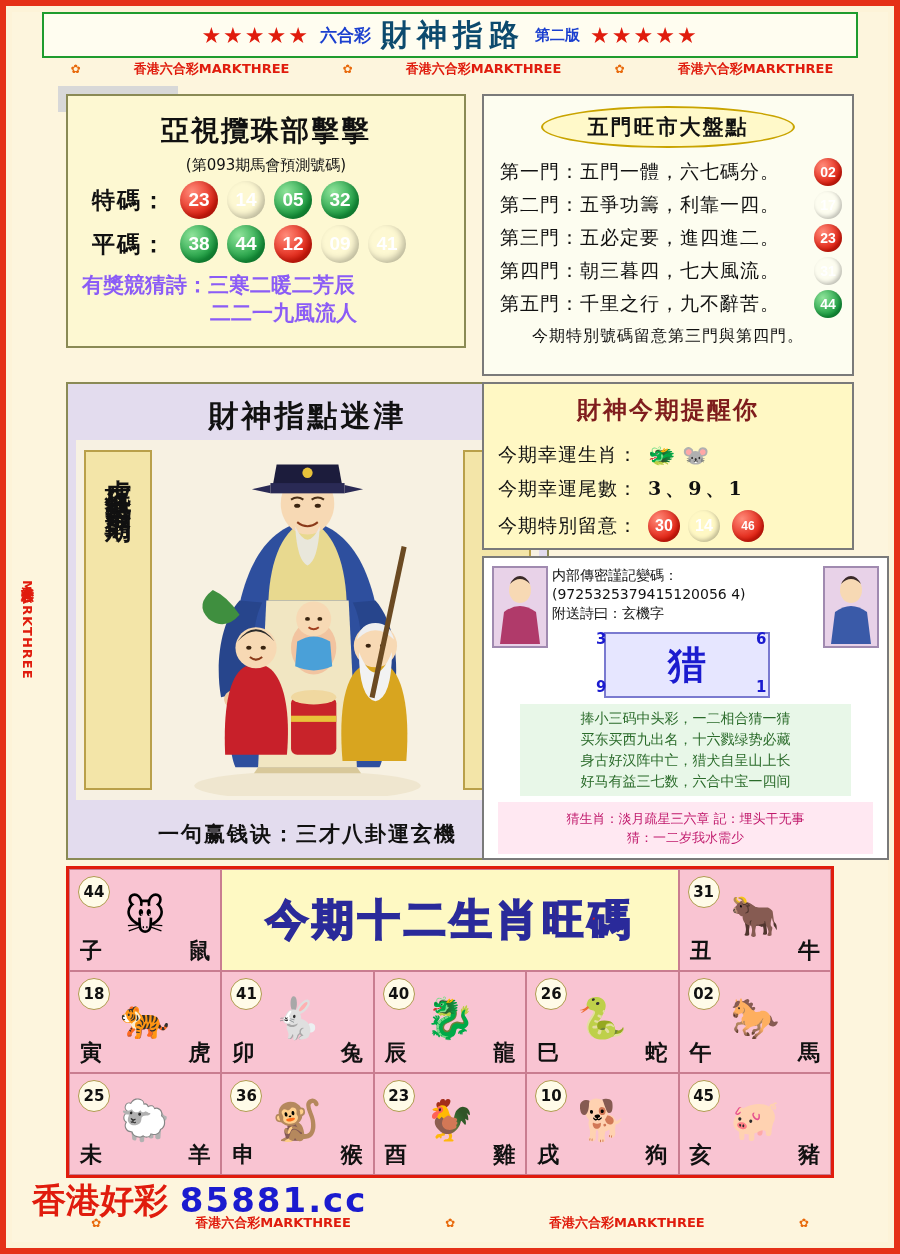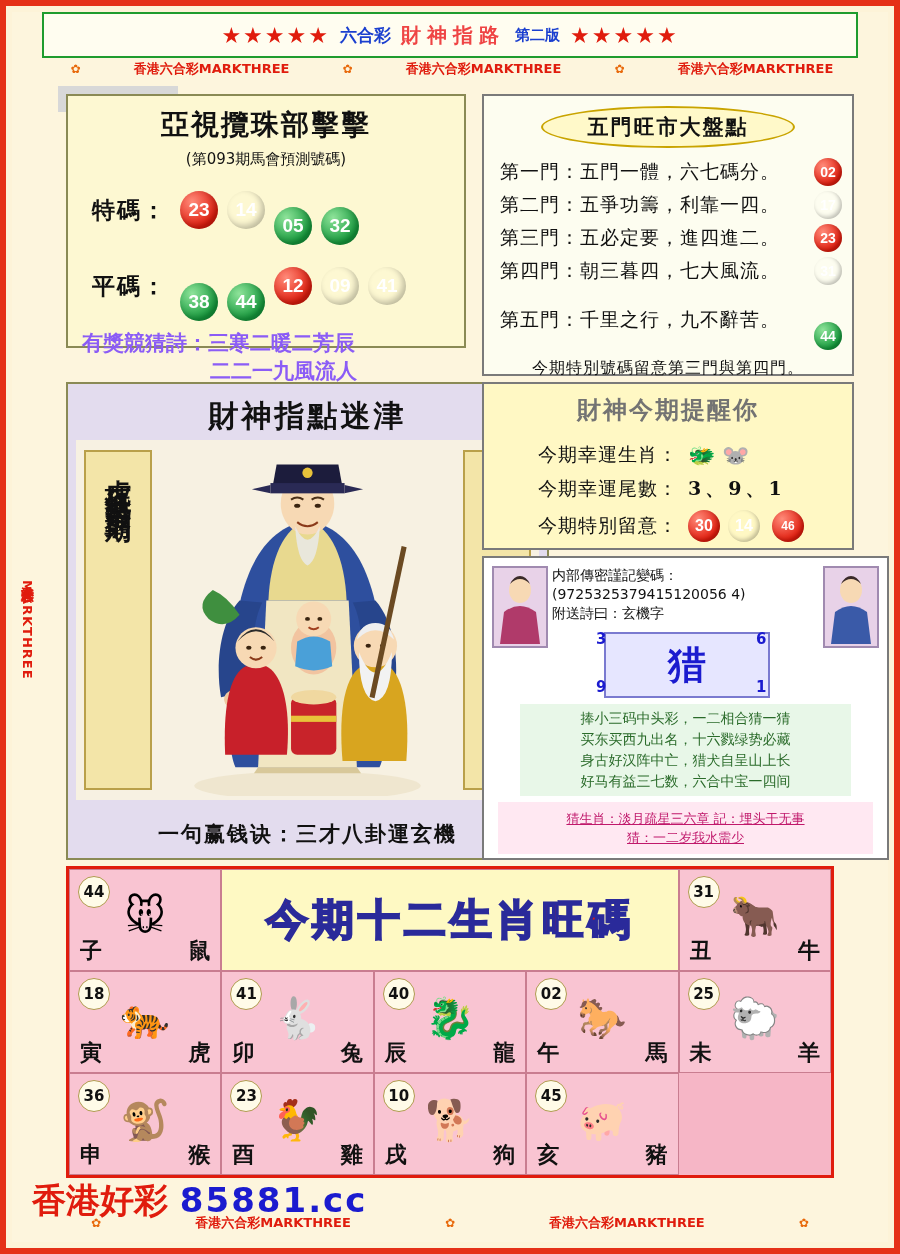--- a/index.html
+++ b/index.html
@@ -42,21 +42,21 @@
     position:absolute;left:30px;right:30px;top:0;height:46px;
     border:2px solid #1f9c2e;
     background:#fffdf0;
     box-sizing:border-box;
     display:flex;align-items:center;justify-content:center;
     gap:10px;
   }
   .stars{color:#e01c0d;font-size:22px;letter-spacing:2px;}
   .h-sub{font-size:17px;color:#1b3fcf;font-weight:bold;}
   .h-title{
-    font-size:20px;font-weight:bold;color:#ef4444;
+    font-size:30px;font-weight:bold;color:#0c4a6e;
     letter-spacing:6px;
     font-family:Liberation Mono, monospace;
   }
   .h-edition{font-size:15px;color:#1b3fcf;font-weight:bold;}
   
   .marquee{
     position:absolute;left:30px;right:30px;height:22px;
     display:flex;align-items:center;justify-content:space-around;
     font-size:13px;font-weight:bold;color:#e01c0d;
     background:#fdf5dd;
@@ -69,42 +69,42 @@
   .body{
     position:absolute;left:30px;right:30px;top:70px;bottom:64px;
     background:#fdf5dd;
   }
   
   .panel{position:absolute;box-sizing:border-box;}
   
   .p-tl{
     left:24px;top:12px;width:400px;height:254px;
     background:#fdf8d2;border:2px solid #8a8a55;
-    padding:6px 10px;
+    padding:12px 10px;
   }
   .p-tl .ttl{
     text-align:center;font-size:28px;font-weight:bold;color:#111;
     font-family:"DejaVu Serif","Liberation Serif",serif;
     letter-spacing:2px;margin-top:4px;
   }
   .p-tl .sub{
     text-align:center;font-size:15px;color:#111;margin:6px 0 6px;
   }
   .numrow{display:flex;align-items:center;margin:6px 0 4px 14px;gap:9px;}
   .numrow .lbl{font-size:23px;font-weight:bold;color:#111;letter-spacing:2px;margin-right:4px;}
   .ball{
     width:38px;height:38px;border-radius:50%;
     display:flex;align-items:center;justify-content:center;
     font-size:19px;font-weight:bold;color:#fff;
     box-shadow:inset -3px -3px 6px rgba(0,0,0,.25);
     font-family:"Liberation Sans",sans-serif;
   }
   .b-red{background:radial-gradient(circle at 32% 28%,#ff8b7a,#e01c0d 70%);}
   .b-blue{background:radial-gradient(circle at 32% 28%,#79c9f5,#157c8 70%);}
-  .b-green{background:radial-gradient(circle at 32% 28%,#8fe39a,#159a3c 70%);margin-top:32px;}
+  .b-green{background:radial-gradient(circle at 32% 28%,#8fe39a,#159a3c 70%);}
   .poem{margin:8px 0 0 4px;font-size:21px;color:#8b5cf6;line-height:1.35;
         font-family:"DejaVu Serif","Liberation Serif",serif;font-weight:bold;}
   .poem .p2{margin-left:128px;display:block;}
   
   .p-tr{
     left:440px;top:12px;width:372px;height:282px;
     background:#fdfdf0;border:2px solid #7a7a7a;padding:8px 10px;
   }
   .oval{
     width:250px;margin:2px auto 10px;
@@ -162,26 +162,26 @@
     position:absolute;left:0;right:0;bottom:10px;text-align:center;
     font-size:21px;color:#111;font-weight:bold;letter-spacing:2px;
     font-family:"DejaVu Serif","Liberation Serif",serif;
   }
   
   .p-mr{
     left:440px;top:300px;width:372px;height:168px;
     background:#fff8c4;border:2px solid #7a7a7a;padding:6px 10px;
   }
   .p-mr .ttl3{
-    text-align:center;font-size:24px;font-weight:bold;color:#737373;
+    text-align:center;font-size:24px;font-weight:bold;color:#7f1d1d;
     font-family:Liberation Serif, serif;letter-spacing:2px;margin:4px 0 16px;
   }
   .rrow{display:flex;align-items:center;font-size:19px;color:#111;margin:8px 0 8px 4px;
         font-family:"DejaVu Serif","Liberation Serif",serif;}
-  .rrow .rl{letter-spacing:1px;margin-left:40px;}
+  .rrow .rl{letter-spacing:1px;}
   .rrow .rv{margin-left:10px;font-weight:bold;letter-spacing:4px;}
   .zodiac-ico{font-size:22px;margin-left:10px;}
   
   .p-br{
     left:440px;top:474px;width:407px;height:304px;
     background:#ffffff;border:2px solid #7a7a7a;
   }
   .card{
     position:absolute;top:8px;width:52px;height:78px;
     background:linear-gradient(#f0d8e8,#d8c0e0);
@@ -205,21 +205,21 @@
     position:absolute;left:36px;right:36px;top:146px;height:92px;
     background:#e8f7e8;
     display:flex;flex-direction:column;align-items:center;justify-content:center;
     font-size:14px;color:#2a6b2a;line-height:1.5;
     font-family:"DejaVu Serif","Liberation Serif",serif;
   }
   .pinkbox{
     position:absolute;left:14px;right:14px;top:244px;height:52px;
     background:#ffe8f2;
     display:flex;flex-direction:column;align-items:center;justify-content:center;
-    font-size:13px;color:#c0186b;line-height:1.5;text-decoration:underline;
+    font-size:13px;color:#c0186b;line-height:1.5;
   }
   
   .zgrid{
     position:absolute;left:24px;right:24px;top:784px;bottom:0;
     background:#f6b6c6;border:3px solid #e01c0d;
     box-sizing:border-box;
     display:grid;
     grid-template-columns:repeat(5,1fr);
     grid-template-rows:repeat(3,1fr);
   }
@@ -524,20 +524,26 @@
         <span class="cn">卯</span>
         <span class="an">兔</span>
       </div>
       <div class="zcell">
         <span class="num">40</span>
         <span class="emo">🐉</span>
         <span class="cn">辰</span>
         <span class="an">龍</span>
       </div>
       <div class="zcell">
+        <span class="num">26</span>
+        <span class="emo">🐍</span>
+        <span class="cn">巳</span>
+        <span class="an">蛇</span>
+      </div>
+      <div class="zcell">
         <span class="num">02</span>
         <span class="emo">🐎</span>
         <span class="cn">午</span>
         <span class="an">馬</span>
       </div>
 
       <div class="zcell">
         <span class="num">25</span>
         <span class="emo">🐑</span>
         <span class="cn">未</span>

